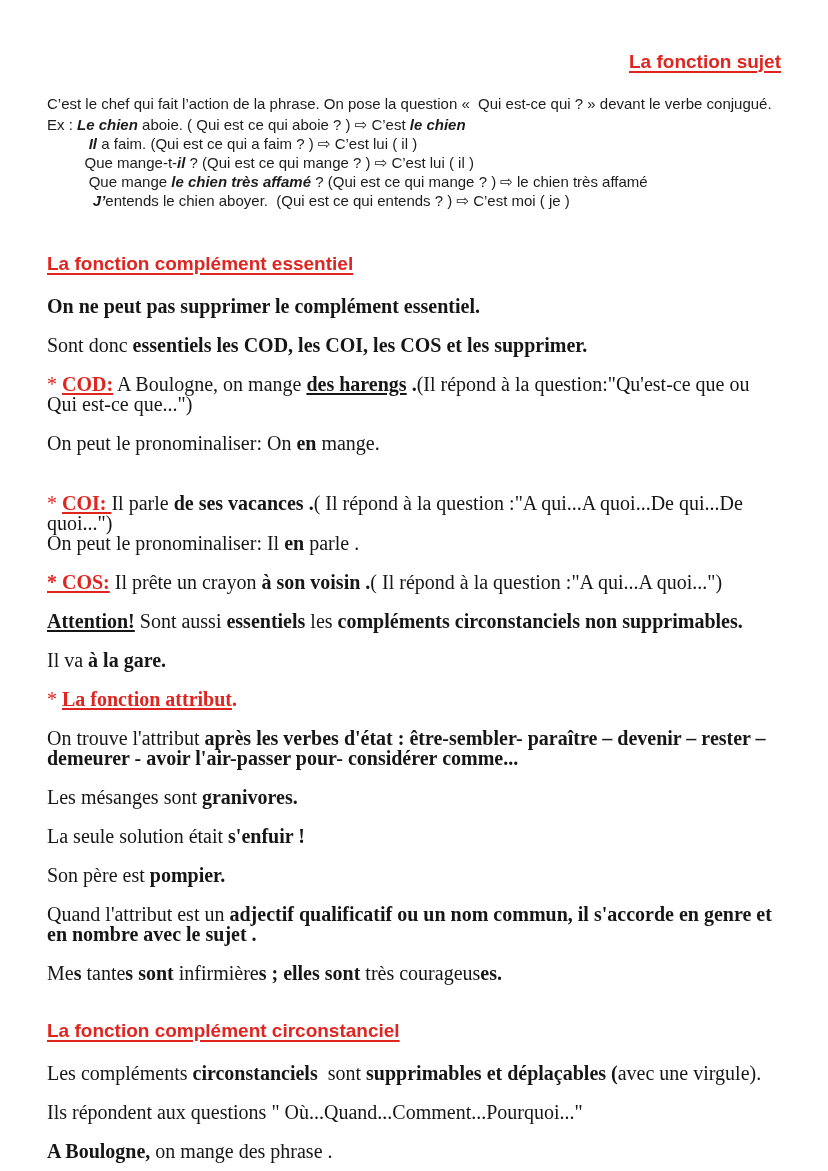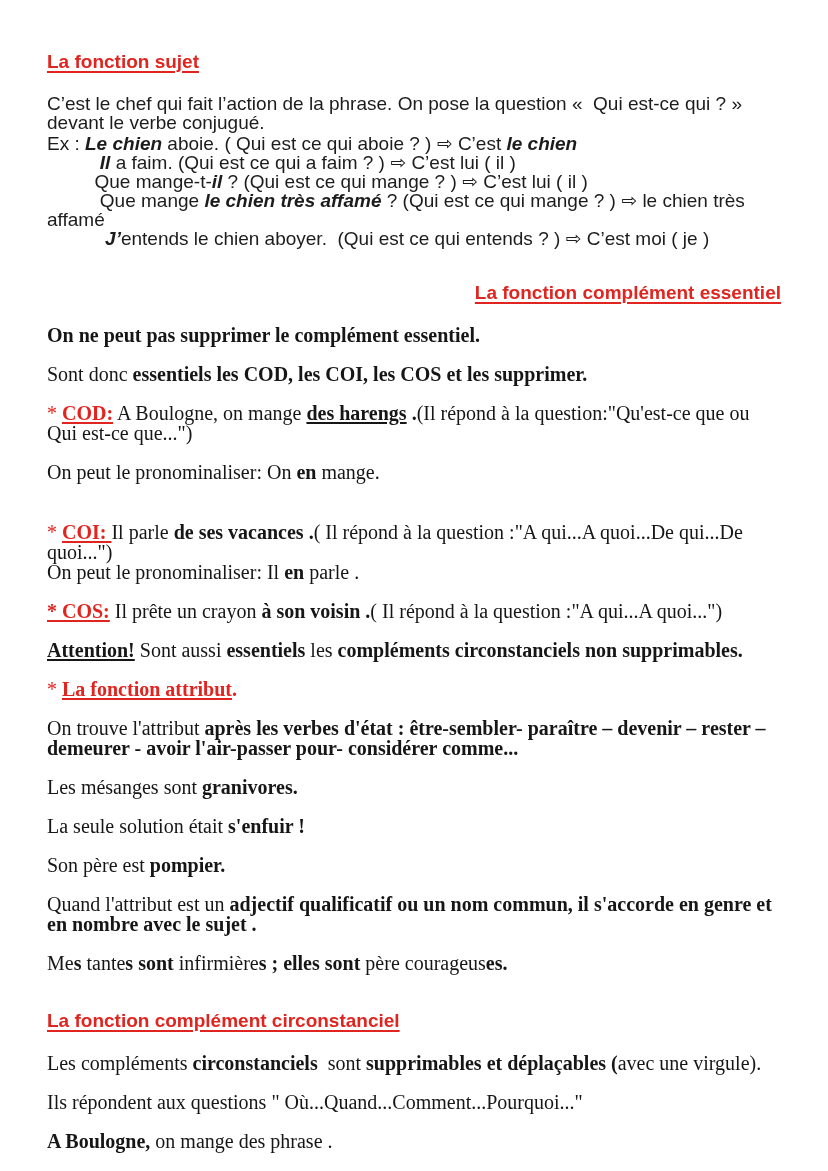--- a/index.html
+++ b/index.html
@@ -24,29 +24,29 @@
     font-family: "Liberation Sans", "DejaVu Sans", sans-serif;
     font-size: 19px;
     line-height: 24px;
     font-weight: bold;
     color: var(--accent-red, #e02520);
     text-decoration: underline;
     text-decoration-thickness: 2px;
     text-underline-offset: 3px;
     margin: 26px 0 20px 0;
   }
-  h2.heading.first { margin-top: 0; }
+  h2.heading.first { margin-top: 0; text-align: right; }
   p.blk {
     margin: 19px 0;
     white-space: pre-wrap;
   }
   p.blk.tight { margin: 2px 0 0 0; }
   .sans {
     font-family: "Liberation Sans", "DejaVu Sans", sans-serif;
-    font-size: 19px;
+    font-size: 15px;
     line-height: 19px;
     color: #1c1c1c;
   }
   .serif {
     font-family: "Liberation Serif", "DejaVu Serif", serif;
     font-size: 20px;
     line-height: 20px;
     color: #161616;
   }
   span.run { }
@@ -56,33 +56,34 @@
   .red { color: var(--accent-red, #e02520); }
 </style>
 </head>
 <body>
 
 <div class="page">
   <div id="doc-content">
       <h2 class="heading first"><span class="run">La fonction sujet</span></h2>
       <p class="blk sans" style="margin-bottom: 0px;"><span class="run">C’est le chef qui fait l’action de la phrase. On pose la question «  Qui est-ce qui ? » devant le verbe conjugué.</span></p>
       <p class="blk sans tight"><span class="run">Ex : </span><span class="run b i">Le chien</span><span class="run"> aboie. ( Qui est ce qui aboie ? ) ⇨ C’est </span><span class="run b i">le chien</span><br><span class="run">          </span><span class="run b i">Il</span><span class="run"> a faim. (Qui est ce qui a faim ? ) ⇨ C’est lui ( il )</span><br><span class="run">         Que mange-t-</span><span class="run b i">il</span><span class="run"> ? (Qui est ce qui mange ? ) ⇨ C’est lui ( il )</span><br><span class="run">          Que mange </span><span class="run b i">le chien très affamé</span><span class="run"> ? (Qui est ce qui mange ? ) ⇨ le chien très affamé</span><br><span class="run">           </span><span class="run b i">J’</span><span class="run">entends le chien aboyer.  (Qui est ce qui entends ? ) ⇨ C’est moi ( je )</span></p>
-      <h2 class="heading " style="margin-top: 33px; text-align: right;"><span class="run">La fonction complément essentiel</span></h2>
+      <h2 class="heading " style="margin-top: 42px;"><span class="run">La fonction complément essentiel</span></h2>
       <p class="blk serif"><span class="run b">On ne peut pas supprimer le complément essentiel.</span></p>
       <p class="blk serif"><span class="run">Sont donc </span><span class="run b">essentiels les COD, les COI, les COS et les supprimer.</span></p>
       <p class="blk serif"><span class="run red">* </span><span class="run b u red">COD:</span><span class="run"> A Boulogne, on mange </span><span class="run b u">des harengs</span><span class="run b"> .</span><span class="run">(Il répond à la question:"Qu'est-ce que ou Qui est-ce que...")</span></p>
       <p class="blk serif"><span class="run">On peut le pronominaliser: On </span><span class="run b">en</span><span class="run"> mange.</span></p>
       <p class="blk serif" style="margin-top: 40px;"><span class="run red">* </span><span class="run b u red">COI: </span><span class="run">Il parle </span><span class="run b">de ses vacances</span><span class="run b"> .</span><span class="run">( Il répond à la question :"A qui...A quoi...De qui...De quoi...")</span><br><span class="run">On peut le pronominaliser: Il </span><span class="run b">en</span><span class="run"> parle .</span></p>
       <p class="blk serif"><span class="run b u red">* COS:</span><span class="run"> Il prête un crayon </span><span class="run b">à son voisin</span><span class="run b"> .</span><span class="run">( Il répond à la question :"A qui...A quoi...")</span></p>
       <p class="blk serif"><span class="run b u">Attention!</span><span class="run"> Sont aussi </span><span class="run b">essentiels</span><span class="run"> les </span><span class="run b">compléments circonstanciels non supprimables.</span></p>
+      <p class="blk serif"><span class="run">Il va </span><span class="run b">à la gare.</span></p>
       <p class="blk serif"><span class="run red">* </span><span class="run b u red">La fonction attribut</span><span class="run b red">.</span></p>
       <p class="blk serif"><span class="run">On trouve l'attribut </span><span class="run b">après les verbes d'état : être-sembler- paraître – devenir – rester – demeurer - avoir l'air-passer pour- considérer comme...</span></p>
       <p class="blk serif"><span class="run">Les mésanges sont </span><span class="run b">granivores.</span></p>
       <p class="blk serif"><span class="run">La seule solution était </span><span class="run b">s'enfuir !</span></p>
       <p class="blk serif"><span class="run">Son père est </span><span class="run b">pompier.</span></p>
       <p class="blk serif"><span class="run">Quand l'attribut est un </span><span class="run b">adjectif qualificatif ou un nom commun, il s'accorde en genre et en nombre avec le sujet .</span></p>
-      <p class="blk serif"><span class="run">Me</span><span class="run b">s</span><span class="run"> tante</span><span class="run b">s</span><span class="run"> </span><span class="run b">sont</span><span class="run"> infirmière</span><span class="run b">s ; elles sont</span><span class="run"> père courageus</span><span class="run b">es.</span></p>
+      <p class="blk serif"><span class="run">Me</span><span class="run b">s</span><span class="run"> tante</span><span class="run b">s</span><span class="run"> </span><span class="run b">sont</span><span class="run"> infirmière</span><span class="run b">s ; elles sont</span><span class="run"> très courageus</span><span class="run b">es.</span></p>
       <h2 class="heading " style="margin-top: 36px;"><span class="run">La fonction  complément circonstanciel</span></h2>
       <p class="blk serif"><span class="run">Les compléments </span><span class="run b">circonstanciels</span><span class="run">  sont </span><span class="run b">supprimables et déplaçables (</span><span class="run">avec une virgule).</span></p>
       <p class="blk serif"><span class="run">Ils répondent aux questions " Où...Quand...Comment...Pourquoi..."</span></p>
       <p class="blk serif"><span class="run b">A Boulogne,</span><span class="run"> on mange des phrase .</span></p>
     </div>
 </div>
 
 </body></html>

